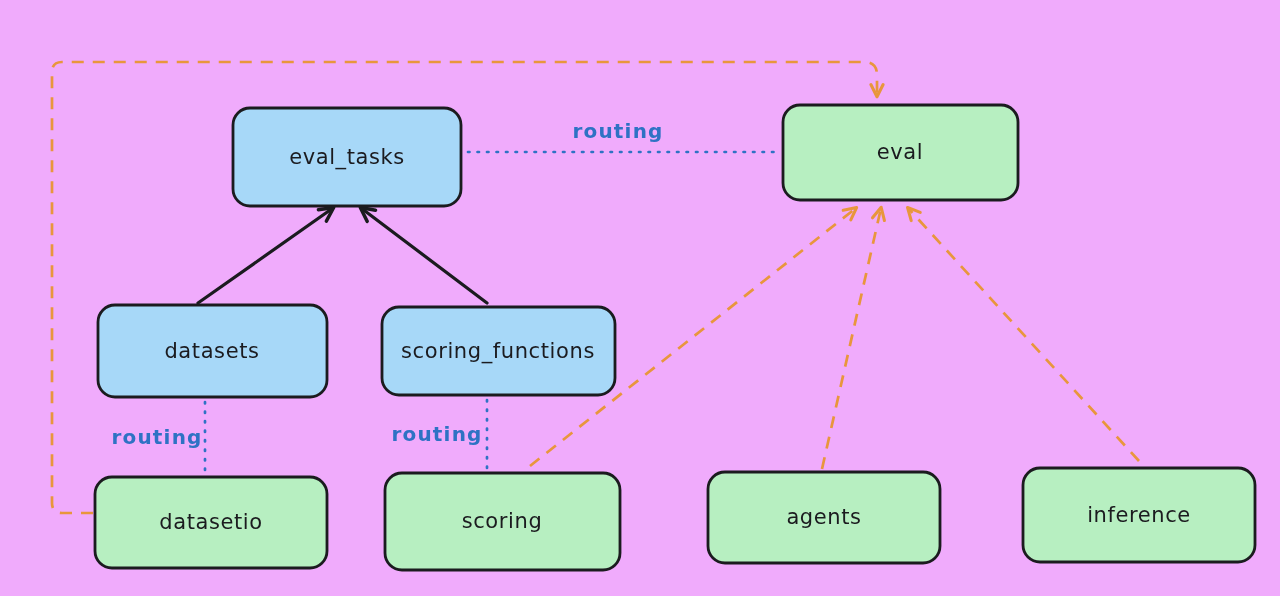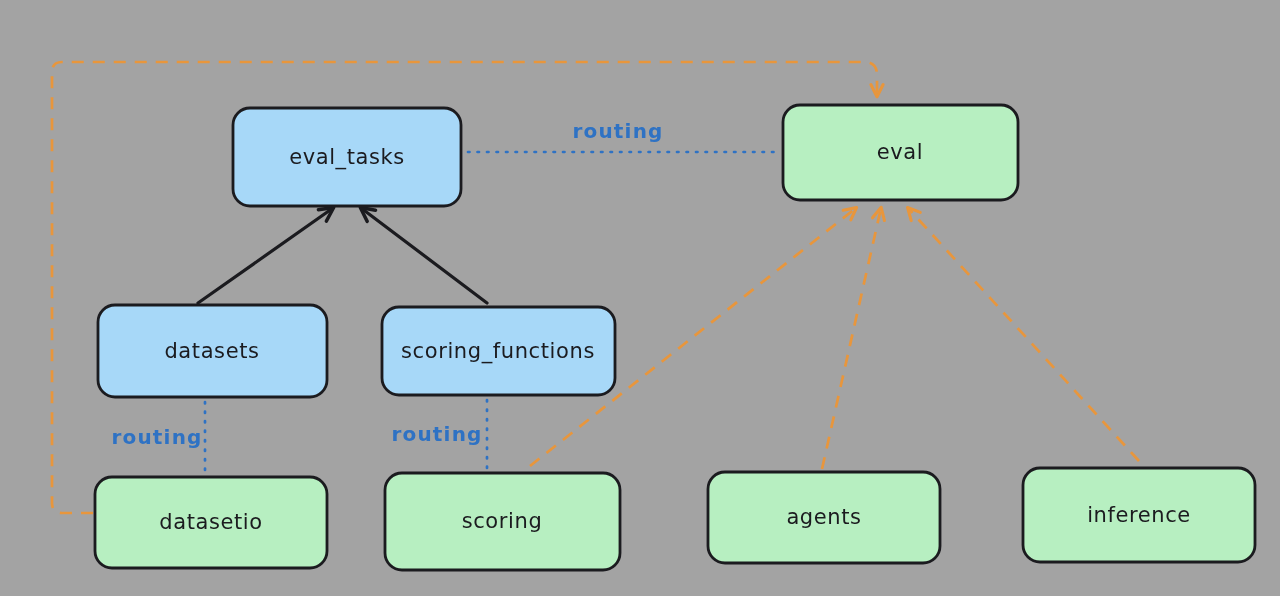--- a/index.html
+++ b/index.html
@@ -5,21 +5,21 @@
   html, body {
     margin: 0;
     padding: 0;
     background: #ffffff;
     font-family: "DejaVu Sans", "Liberation Sans", sans-serif;
   }
   .canvas {
     position: relative;
     width: 1280px;
     height: 596px;
-    background: #a3a3a3;
+    background: #f0abfc;
     overflow: hidden;
   }
   svg { display: block; }
 
   .node-box {
     stroke-width: 2.8;
   }
   .node-label {
     font-size: 21px;
     letter-spacing: 0.6px;

